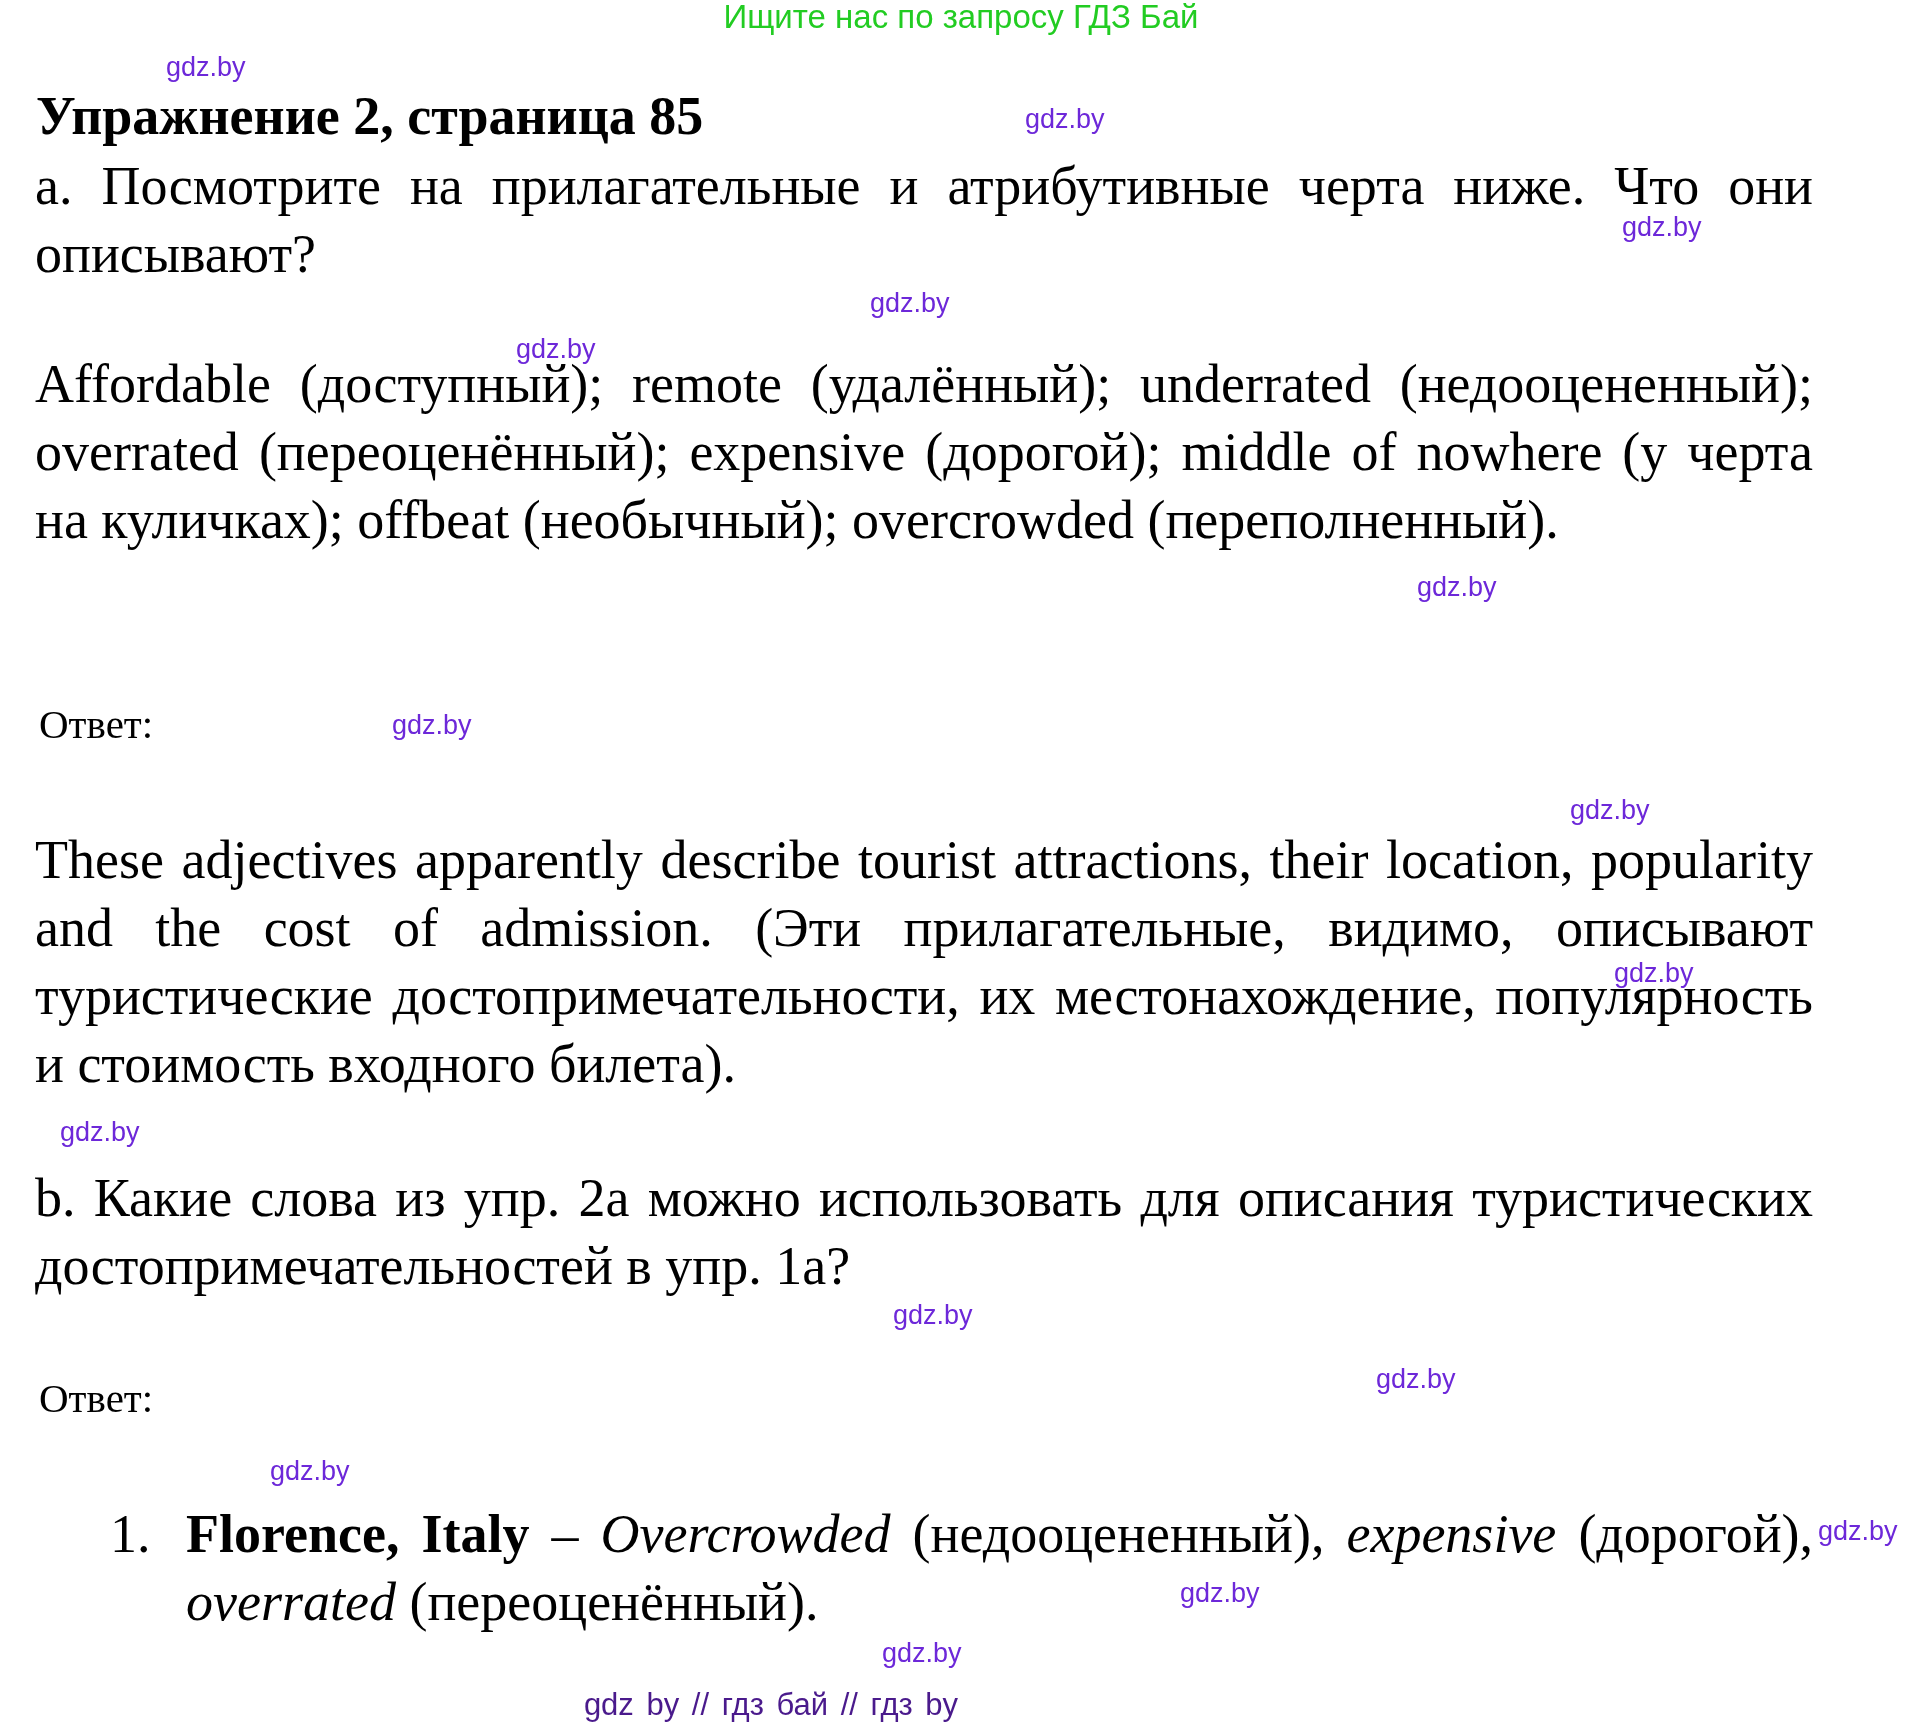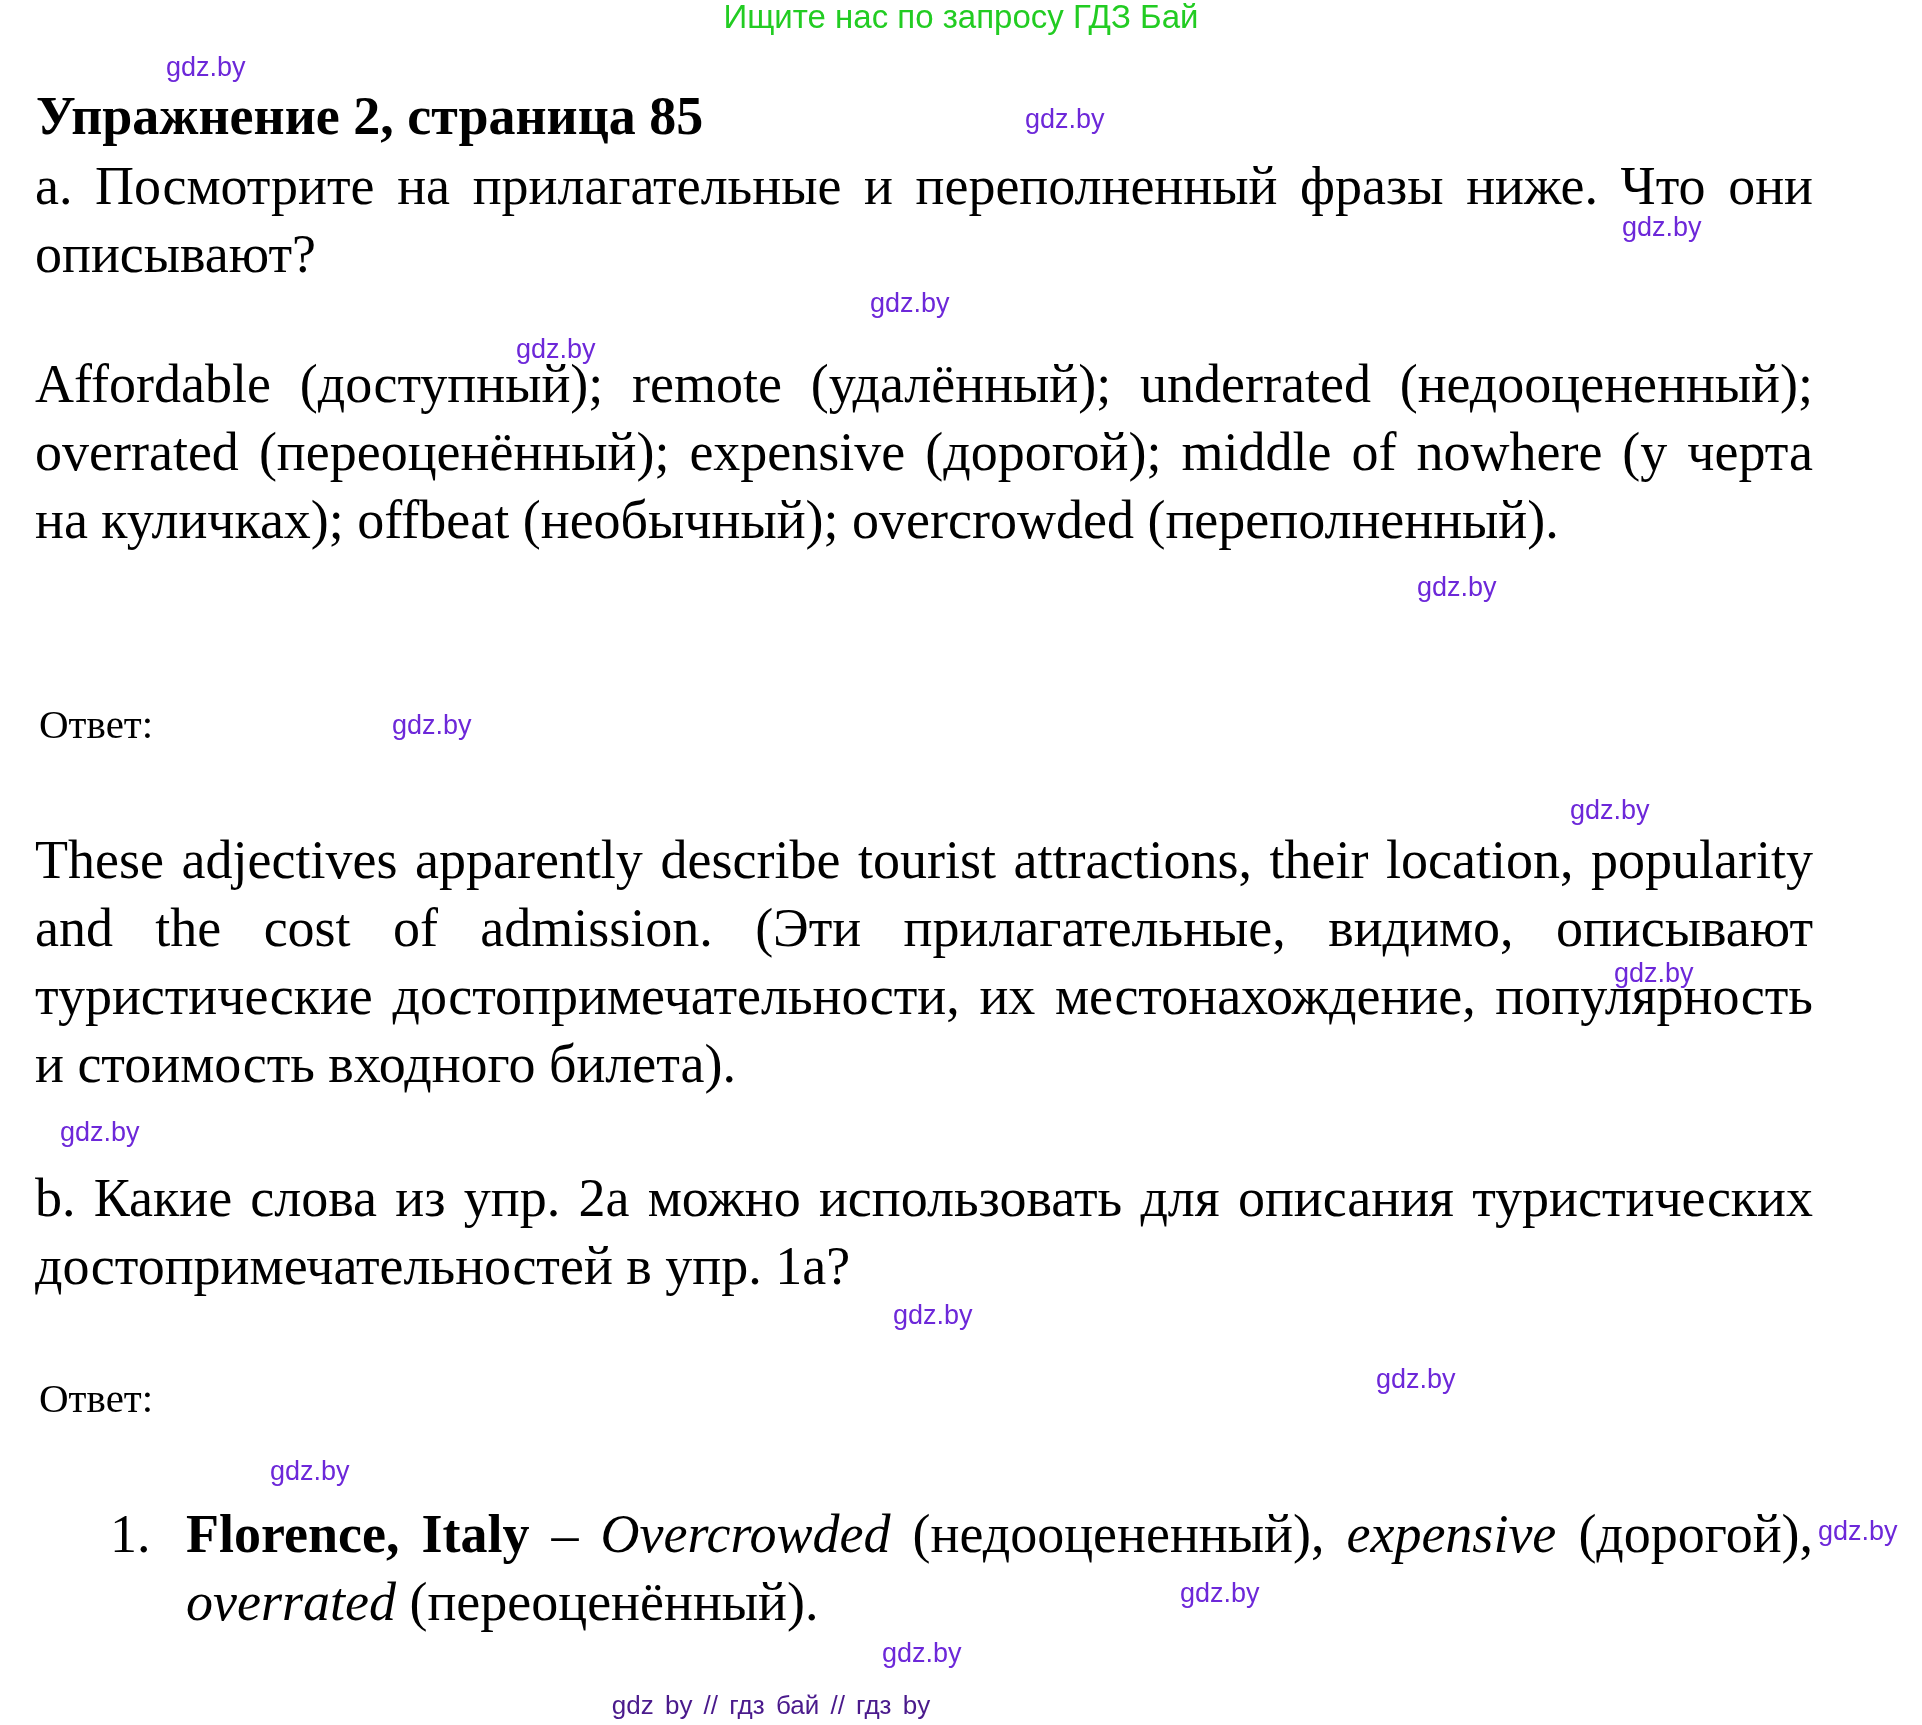--- a/index.html
+++ b/index.html
@@ -40,21 +40,21 @@
     font-size: 54px; line-height: 68px;
   }
   .item .num { position: absolute; left: 0; top: 0; }
   .item .body { margin-left: 76px; text-align: justify; }
   .item b { font-weight: bold; margin-top: 10px; }
   .item i { font-style: italic; }
   .footer {
     position: absolute; left: 0; width: 1542px; top: 1686px;
     text-align: center;
     font-family: "Liberation Sans", "DejaVu Sans", sans-serif;
-    font-size: 26px; line-height: 38px; color: #4a1a8c;
+    font-size: 31px; line-height: 38px; color: #4a1a8c;
     word-spacing: 4px;
   }
 </style>
 </head>
 <body>
 
 <div class="banner">Ищите нас по запросу ГДЗ Бай</div>
 
 <div class="wm" style="left:166px;top:52px;">gdz.by</div>
 <div class="wm" style="left:1025px;top:104px;">gdz.by</div>
@@ -68,21 +68,21 @@
 <div class="wm" style="left:60px;top:1117px;">gdz.by</div>
 <div class="wm" style="left:893px;top:1300px;">gdz.by</div>
 <div class="wm" style="left:1376px;top:1364px;">gdz.by</div>
 <div class="wm" style="left:270px;top:1456px;">gdz.by</div>
 <div class="wm" style="left:1818px;top:1516px;">gdz.by</div>
 <div class="wm" style="left:1180px;top:1578px;">gdz.by</div>
 <div class="wm" style="left:882px;top:1638px;">gdz.by</div>
 
 <h1 class="title" style="margin:0;">Упражнение 2, страница 85</h1>
 
-<div class="para" style="top:152px;">а. Посмотрите на прилагательные и переполненный фразы ниже. Что они описывают?</div>
+<div class="para" style="top:152px;">а. Посмотрите на прилагательные и атрибутивные черта ниже. Что они описывают?</div>
 
 <div class="para" style="top:350px;">Affordable (доступный); remote (удалённый); underrated (недооцененный); overrated (переоценённый); expensive (дорогой); middle of nowhere (у черта на куличках); offbeat (необычный); overcrowded (переполненный).</div>
 
 <div class="lbl" style="top:690px;">Ответ:</div>
 
 <div class="para" style="top:826px;">These adjectives apparently describe tourist attractions, their location, popularity and the cost of admission. (Эти прилагательные, видимо, описывают туристические достопримечательности, их местонахождение, популярность и стоимость входного билета).</div>
 
 <div class="para" style="top:1164px;">b. Какие слова из упр. 2а можно использовать для описания туристических достопримечательностей в упр. 1а?</div>
 
 <div class="lbl" style="top:1364px;">Ответ:</div>

